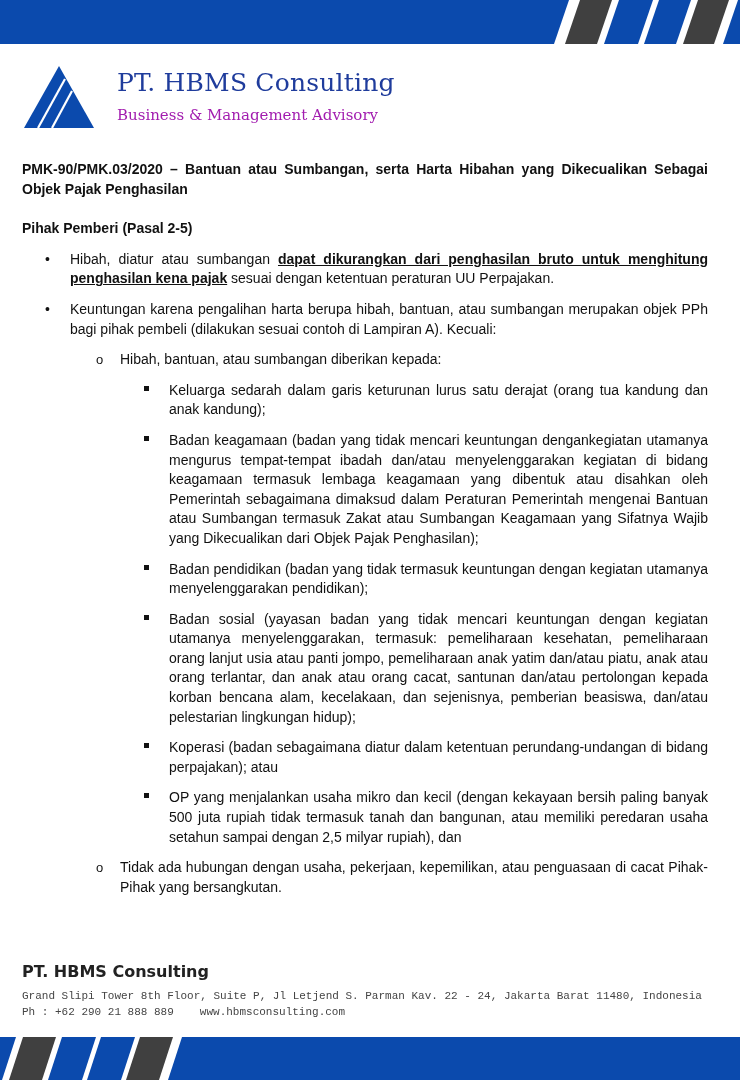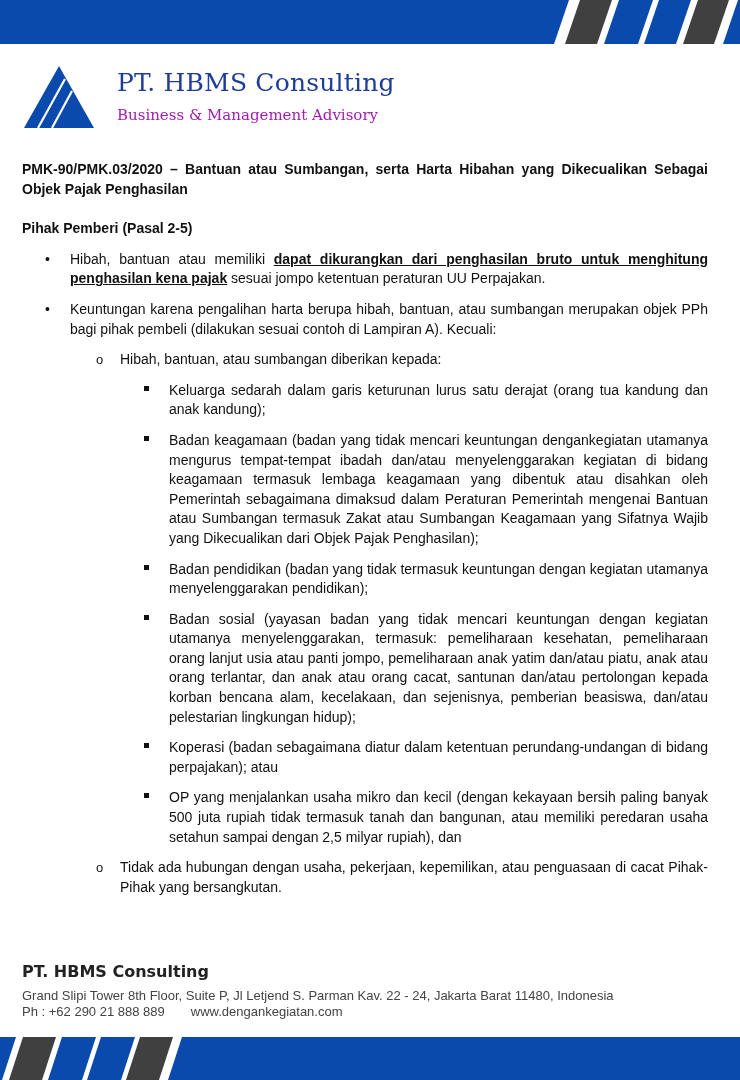--- a/index.html
+++ b/index.html
@@ -25,21 +25,21 @@
   .lvl2 { position: relative; padding-left: 98px; text-align: justify; margin-bottom: 11px; }
   .lvl2 > .bullet { position: absolute; left: 74px; top: 0; font-size: 13px; }
   .lvl3 { position: relative; padding-left: 147px; text-align: justify; margin-bottom: 11px; }
   .lvl3 > .bullet { position: absolute; left: 122px; top: 0; font-size: 9px; }
   .lvl3 > .bullet::before { content: ""; display: inline-block; width: 5px; height: 5px; background: #111; position: relative; top: -2px; }
 
   .emph { font-weight: bold; text-decoration: underline; }
 
   .footer { position: absolute; left: 22px; top: 962px; }
   .footer-company { font-family: "DejaVu Sans", "Liberation Sans", sans-serif; font-weight: bold; font-size: 16px; color: #222; margin: 0 0 7px 0; }
-  .footer-address, .footer-contact { font-family: Liberation Sans, sans-serif; font-size: 13px; color: #444; line-height: 16px; white-space: nowrap; }
+  .footer-address, .footer-contact { font-family: Liberation Mono, monospace; font-size: 11px; color: #444; line-height: 16px; white-space: nowrap; }
   .footer-contact span + span { margin-left: 26px; }
 </style>
 </head>
 <body>
 
 <svg id="top-bar" class="bar-svg" width="740" height="44" viewBox="0 0 740 44">
   <polygon points="0,0 569,0 554,44 0,44" fill="#0b4aad"></polygon>
   <polygon points="580,0 612,0 597,44 565,44" fill="#404040"></polygon>
   <polygon points="619,0 653,0 638,44 604,44" fill="#0b4aad"></polygon>
   <polygon points="659,0 691,0 676,44 644,44" fill="#0b4aad"></polygon>
@@ -54,21 +54,21 @@
 </svg>
 <div class="brand-title">PT. HBMS Consulting</div>
 <div class="brand-sub">Business &amp; Management Advisory</div>
 
 <div class="content">
   <p class="doc-title">PMK-90/PMK.03/2020 – Bantuan atau Sumbangan, serta Harta Hibahan yang Dikecualikan Sebagai Objek Pajak Penghasilan</p>
   <p class="section-heading">Pihak Pemberi (Pasal 2-5)</p>
 
   <div class="lvl1">
     <span class="bullet">•</span>
-    <span>Hibah, bantuan atau memiliki </span><span class="emph">dapat dikurangkan dari penghasilan bruto untuk menghitung penghasilan kena pajak</span><span> sesuai jompo ketentuan peraturan UU Perpajakan.</span>
+    <span>Hibah, diatur atau sumbangan </span><span class="emph">dapat dikurangkan dari penghasilan bruto untuk menghitung penghasilan kena pajak</span><span> sesuai dengan ketentuan peraturan UU Perpajakan.</span>
   </div>
 
   <div class="lvl1">
     <span class="bullet">•</span>
     <span>Keuntungan karena pengalihan harta berupa hibah, bantuan, atau sumbangan merupakan objek PPh bagi pihak pembeli (dilakukan sesuai contoh di Lampiran A). Kecuali:</span>
   </div>
 
   <div class="lvl2">
     <span class="bullet">o</span>
     <span>Hibah, bantuan, atau sumbangan diberikan kepada:</span>
@@ -102,21 +102,21 @@
   <div class="lvl2">
     <span class="bullet">o</span>
     <span>Tidak ada hubungan dengan usaha, pekerjaan, kepemilikan, atau penguasaan di cacat Pihak-Pihak yang bersangkutan.</span>
   </div>
 </div>
 
 <div class="footer">
   <p class="footer-company">PT. HBMS Consulting</p>
   <div class="footer-address">Grand Slipi Tower 8th Floor, Suite P,  Jl Letjend S. Parman Kav. 22 - 24, Jakarta Barat 11480, Indonesia</div>
   <div class="footer-contact">
-    <span>Ph : +62 290 21 888 889</span><span>www.dengankegiatan.com</span>
+    <span>Ph : +62 290 21 888 889</span><span>www.hbmsconsulting.com</span>
   </div>
 </div>
 
 <svg id="bottom-bar" class="bar-svg" width="740" height="43" viewBox="0 0 740 43">
   <polygon points="0,0 16,0 2,43 0,43" fill="#0b4aad"></polygon>
   <polygon points="23,0 56,0 42,43 9,43" fill="#404040"></polygon>
   <polygon points="62,0 96,0 82,43 48,43" fill="#0b4aad"></polygon>
   <polygon points="101,0 135,0 121,43 87,43" fill="#0b4aad"></polygon>
   <polygon points="140,0 173,0 159,43 126,43" fill="#404040"></polygon>
   <polygon points="182,0 740,0 740,43 168,43" fill="#0b4aad"></polygon>

